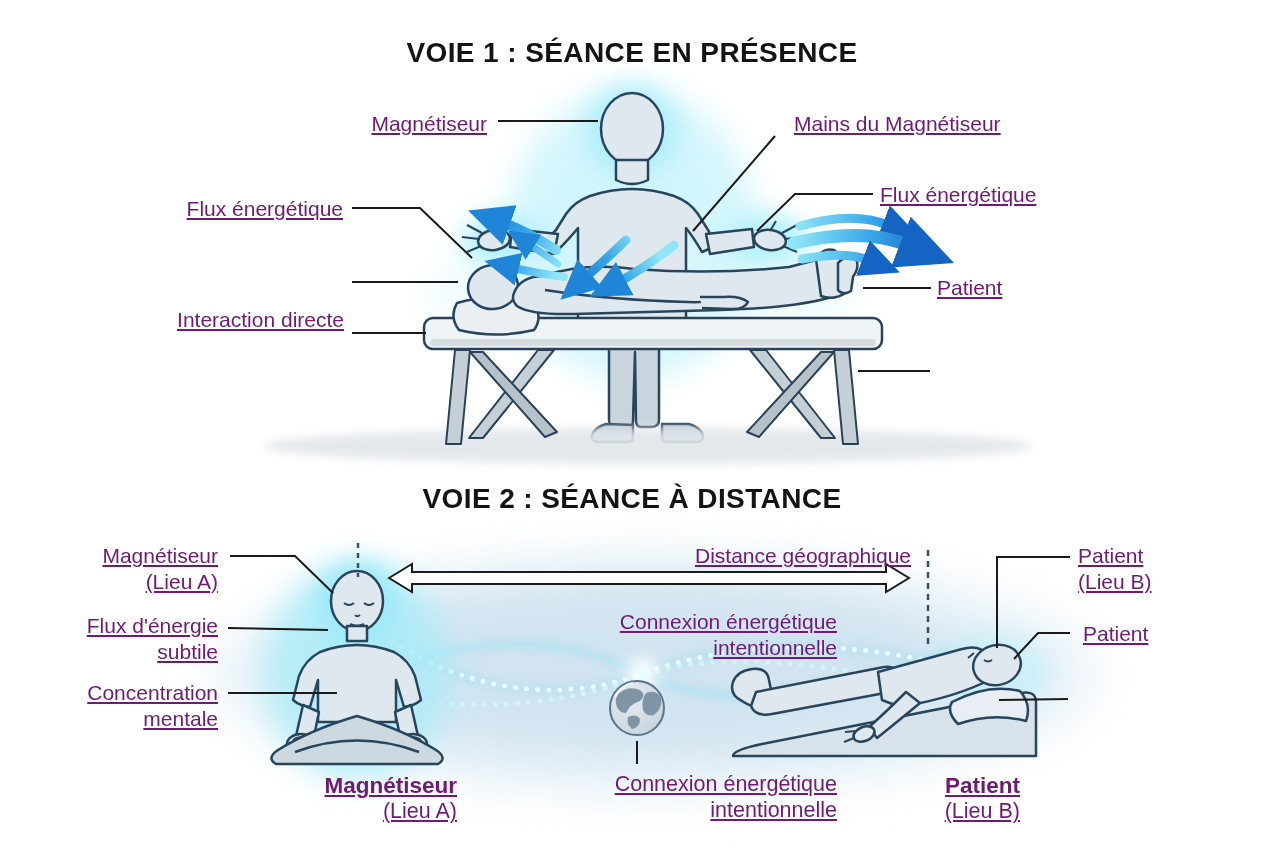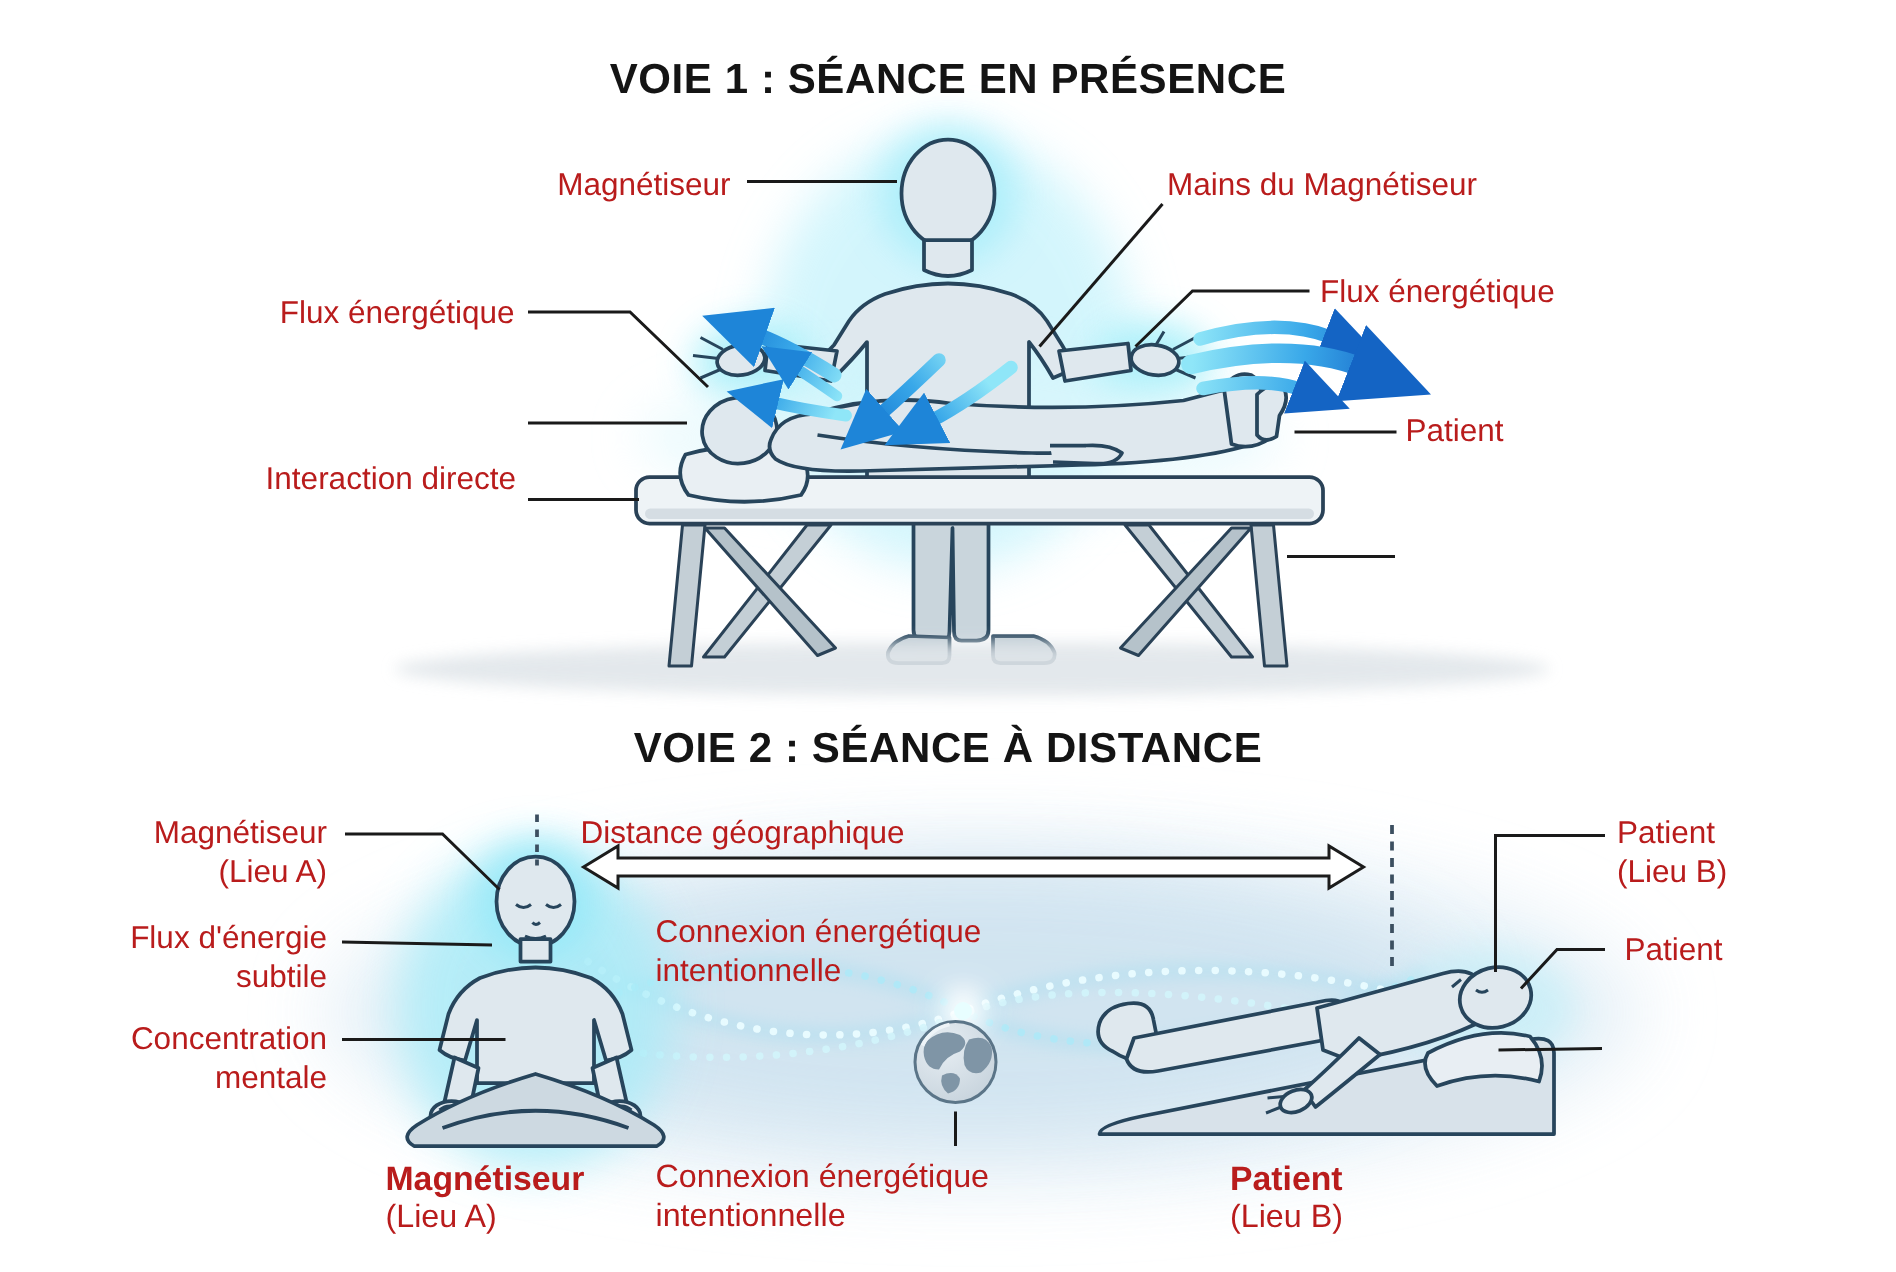--- a/index.html
+++ b/index.html
@@ -3,23 +3,23 @@
 <meta charset="utf-8">
 <style>
   html,body{margin:0;padding:0;background:#ffffff;}
   .canvas{
     position:relative;width:1264px;height:848px;background:#ffffff;overflow:hidden;
     font-family:"Liberation Sans", sans-serif;color:#161616;
   }
   .art{position:absolute;left:0;top:0;}
   .title{position:absolute;left:0;right:0;text-align:center;font-weight:bold;
          font-size:28px;letter-spacing:.4px;color:#141414;}
-  .lbl{position:absolute;font-size:21px;line-height:1.22;white-space:nowrap;color:#b91c1c;}
+  .lbl{position:absolute;font-size:21px;line-height:1.22;white-space:nowrap;color:#701a75;text-decoration:underline;}
   .r{text-align:right;}
-  .c{text-align:left;}
+  .c{text-align:right;}
   .cap .l1{font-weight:bold;font-size:22.5px;line-height:1.2;}
   .cap .l2{font-size:21.5px;line-height:1.2;}
 </style>
 </head>
 <body>
 
 <div class="canvas">
 
   <svg class="art" width="1264" height="848" viewBox="0 0 1264 848">
     <defs>
@@ -208,21 +208,21 @@
       <path d="M1070,633 H1038 L1014,659"></path>
       <path d="M1068,699 L999,700"></path>
       <path d="M637,741 V764"></path>
     </g>
   </svg>
 
   <div class="title" style="top:37px">VOIE 1 : SÉANCE EN PRÉSENCE</div>
 
   <div class="lbl r" style="right:777px;top:111px">Magnétiseur</div>
 
-  <div class="lbl" style="left:778px;top:111px">Mains du Magnétiseur</div>
+  <div class="lbl" style="left:794px;top:111px">Mains du Magnétiseur</div>
 
   <div class="lbl r" style="right:921px;top:196px">Flux énergétique</div>
 
 
   <div class="lbl r" style="right:920px;top:307px">Interaction directe</div>
 
   <div class="lbl" style="left:880px;top:182px">Flux énergétique</div>
 
   <div class="lbl" style="left:937px;top:275px">Patient</div>
 

